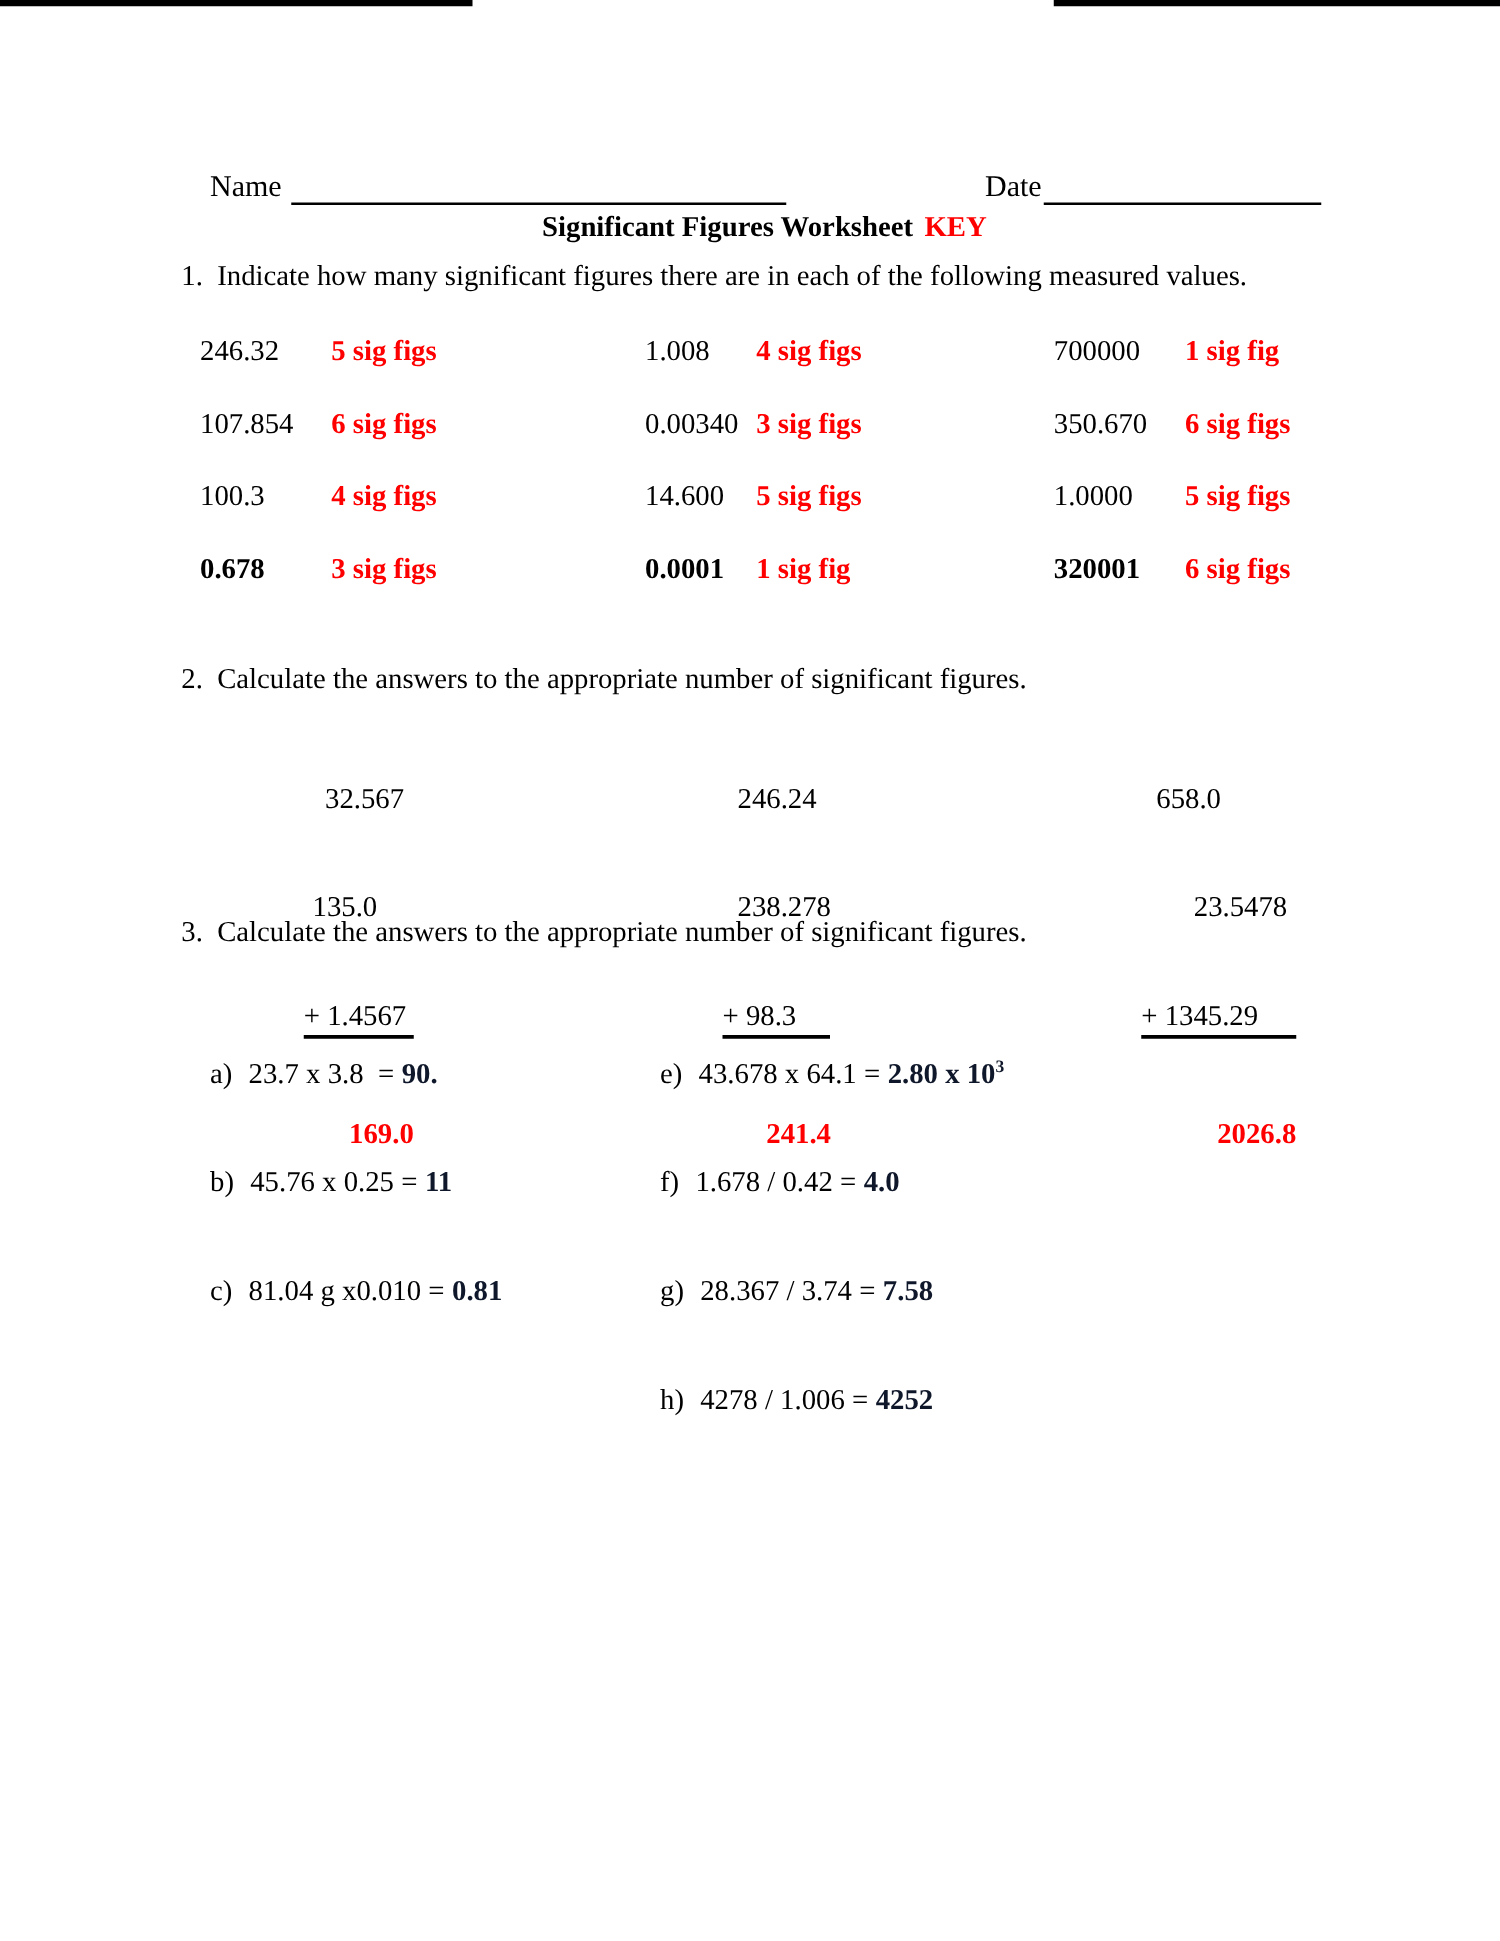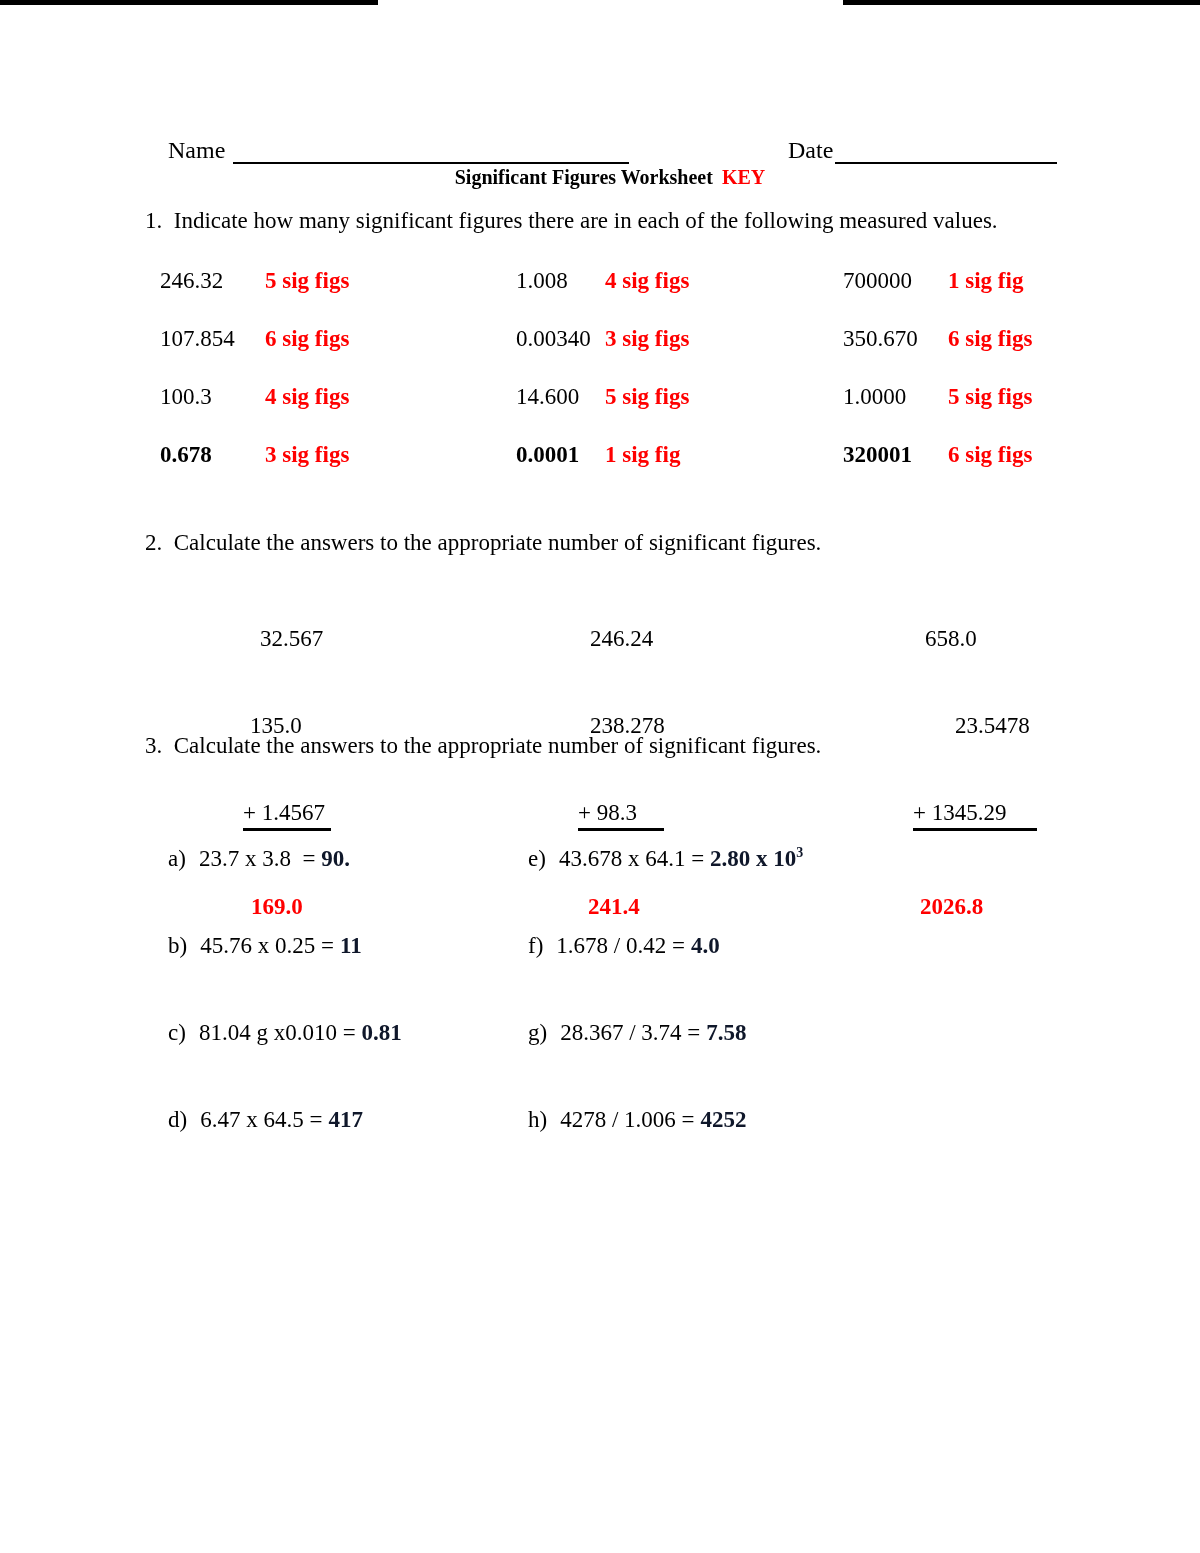--- a/index.html
+++ b/index.html
@@ -36,21 +36,21 @@
   .name-line { width: 396px; }
   .date-line { width: 222px; margin-left: 2px; }
 
   .title {
     position: absolute;
     top: 143px;
     left: 0;
     width: 1200px;
     text-align: center;
     font-weight: bold;
-    font-size: 20px;
+    font-size: 23px;
     white-space: pre;
   }
   .title .red { color: #FF0000; }
   .title .black { margin-right: 9px; }
 
   .prompt { font-size: 23px; }
 
   
   .q1v { position: absolute; }
   .q1a { position: absolute; color: #FF0000; font-weight: bold; }
@@ -65,20 +65,21 @@
   .add-block .sum-line {
     display: inline-block;
     border-bottom: 3px solid #000;
     padding-bottom: 1px;
   }
   .add-block .ans {
     display: block;
     color: #FF0000;
     font-weight: bold;
     margin-top: 3px;
+    text-align: right;
   }
   .add0 { left: 243px; }
   .add1 { left: 578px; }
   .add2 { left: 913px; }
   .add0 .l1 { padding-left: 17px; } .add0 .l2 { padding-left: 7px;  } .add0 .ans { padding-left: 8px;  }
   .add1 .l1 { padding-left: 12px; } .add1 .l2 { padding-left: 12px; } .add1 .ans { padding-left: 10px; }
   .add2 .l1 { padding-left: 12px; } .add2 .l2 { padding-left: 42px; } .add2 .ans { padding-left: 7px;  }
   .add0 .sum-line { min-width: 88px;  }
   .add1 .sum-line { min-width: 86px;  }
   .add2 .sum-line { min-width: 124px; }
@@ -179,20 +180,17 @@
     <span class="lbl">f)</span><span>1.678 / 0.42 =</span><span class="ans">4.0</span>
   </div>
 
   <div class="prob colL pr2">
     <span class="lbl">c)</span><span>81.04 g x0.010 =</span><span class="ans">0.81</span>
   </div>
   <div class="prob colR pr2">
     <span class="lbl">g)</span><span>28.367 / 3.74 =</span><span class="ans">7.58</span>
   </div>
 
-  <div class="prob colL pr3">
-    <span class="lbl">d)</span><span>6.47 x 64.5 =</span><span class="ans">417</span>
-  </div>
   <div class="prob colR pr3">
     <span class="lbl">h)</span><span>4278 / 1.006 =</span><span class="ans">4252</span>
   </div>
 
 </div>
 
 </body></html>

